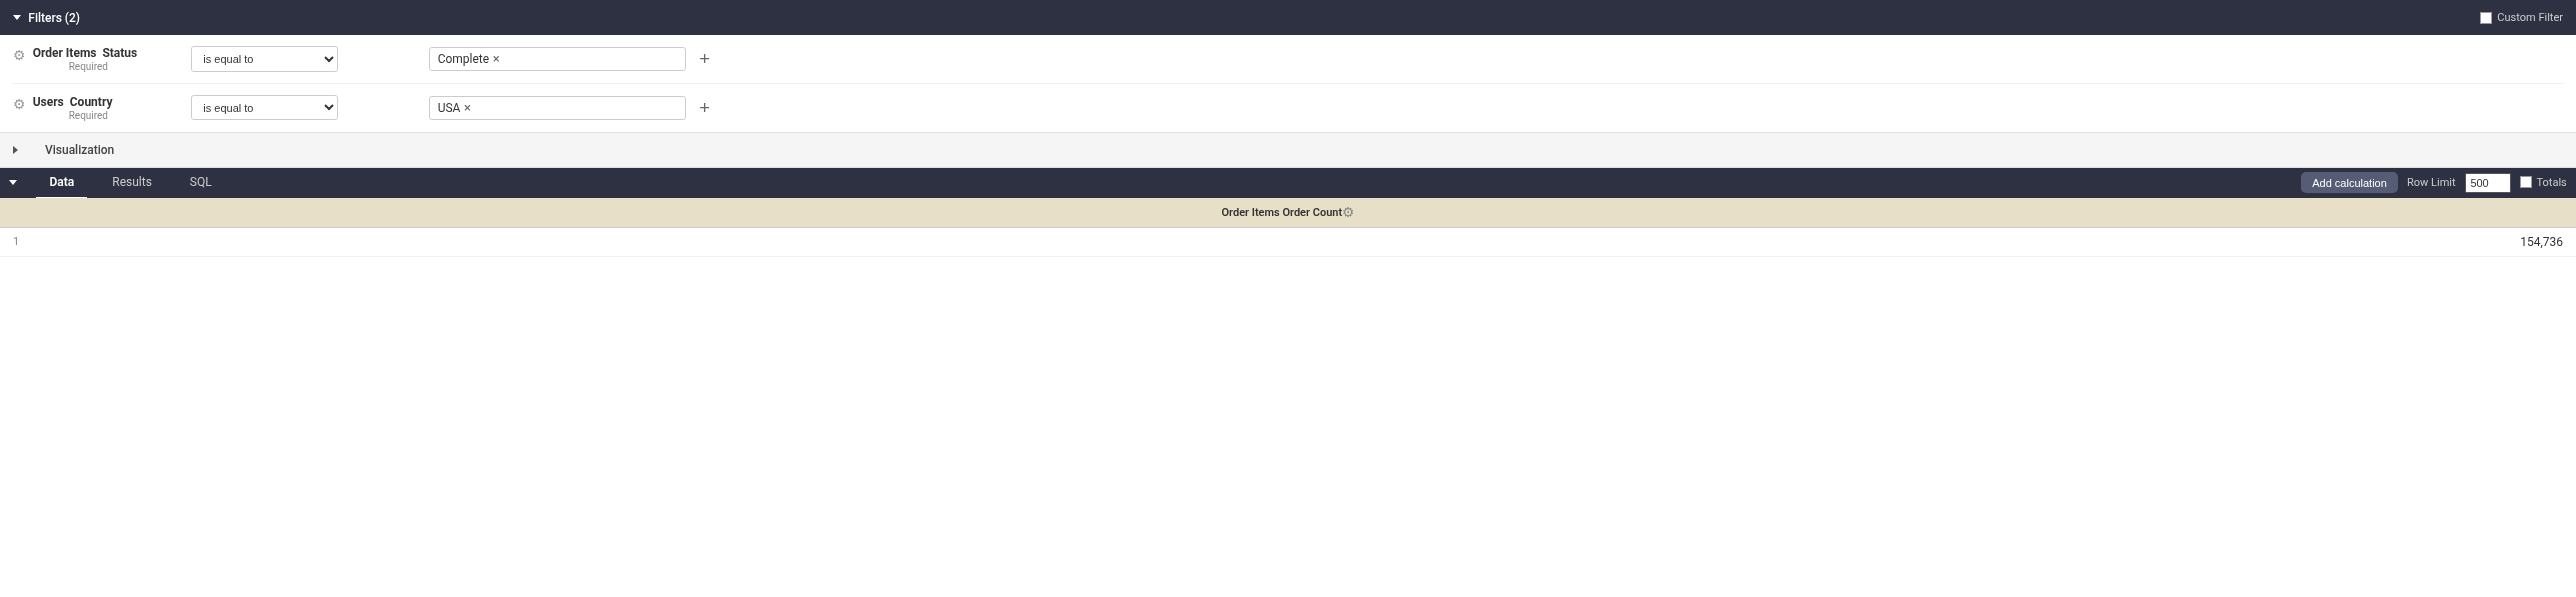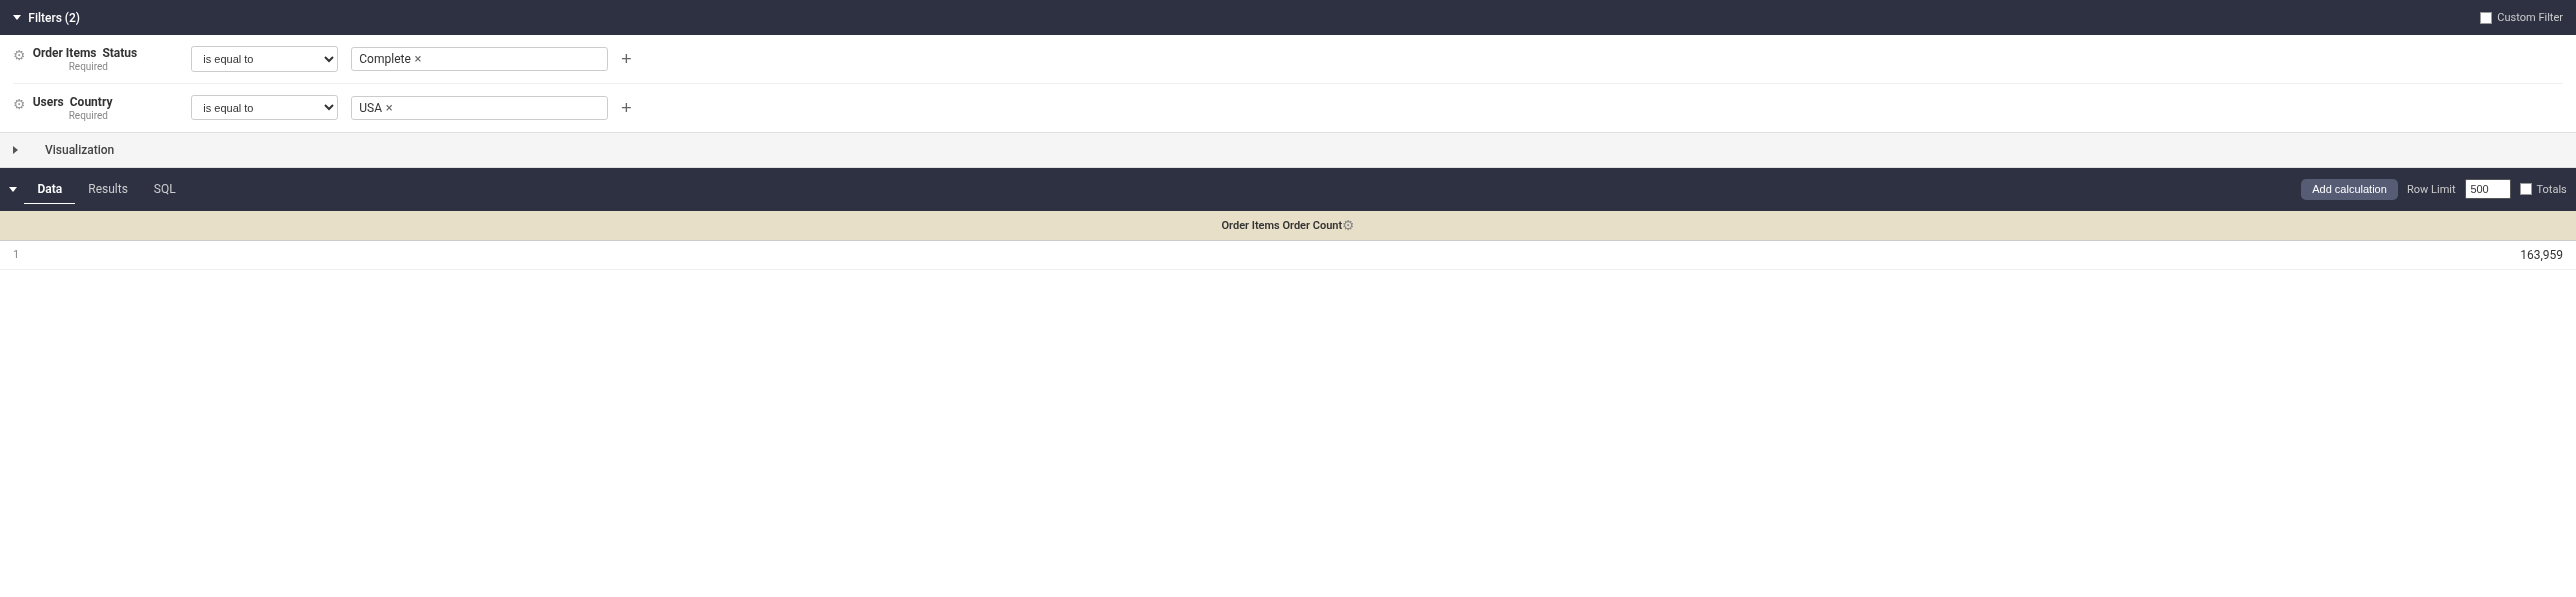--- a/index.html
+++ b/index.html
@@ -113,20 +113,21 @@
       cursor: pointer;
       appearance: auto;
     }
 
     .filter-value-container {
       display: flex;
       align-items: center;
       gap: 9.2px;
       flex: 1;
       max-width: 441px;
+      justify-content: center;
     }
     .filter-value-box {
       display: flex;
       align-items: center;
       border: 0.9px solid #ccc;
       border-radius: 2.8px;
       padding: 3.7px 7.3px;
       min-width: 257px;
       background: #fff;
       gap: 5.5px;
@@ -178,23 +179,23 @@
       color: #444;
       font-weight: 500;
     }
 
     
     .data-header {
       background: #2d3142;
       color: #fff;
       display: flex;
       align-items: center;
-      height: 43px;
+      height: 30px;
       padding: 0 9.2px;
-      gap: 0;
+      gap: 12px;
     }
     .data-chevron {
       display: inline-block;
       width: 0;
       height: 0;
       border-left: 4.6px solid transparent;
       border-right: 4.6px solid transparent;
       border-top: 5.5px solid #fff;
       margin-right: 7.3px;
     }
@@ -394,17 +395,17 @@
 
 <div class="data-table-wrapper">
   <div class="table-header-row">
     <span class="table-header-col-name">Order Items Order Count</span>
     <span class="table-header-col-gear">⚙</span>
   </div>
   <div id="table-data-rows">
 
   <div class="table-data-row">
     <span class="row-number">1</span>
-    <span class="row-value">163,959</span>
+    <span class="row-value">154,736</span>
   </div>
     </div>
 </div>
 
 
 </body></html>

